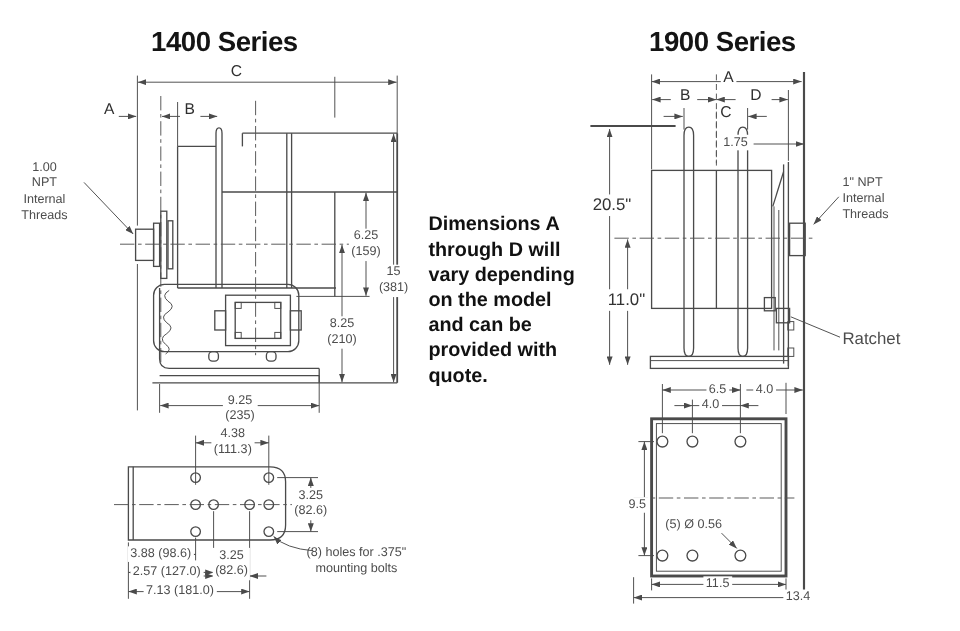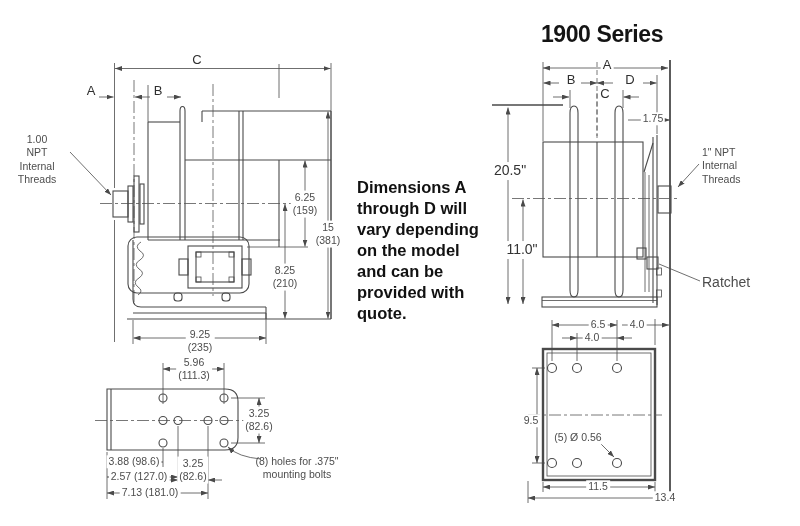--- a/index.html
+++ b/index.html
@@ -211,20 +211,21 @@
     <line class="dim" x1="600" y1="443" x2="614" y2="457" marker-end="url(#ae)"></line>
 
     <line class="thin" x1="543" y1="482" x2="543" y2="492"></line>
     <line class="thin" x1="655" y1="482" x2="655" y2="492"></line>
     <line class="dim" x1="543" y1="487" x2="655" y2="487" marker-start="url(#as)" marker-end="url(#ae)"></line>
     <line class="thin" x1="528" y1="481" x2="528" y2="503"></line>
     <line class="dim" x1="528" y1="498" x2="670" y2="498" marker-start="url(#as)" marker-end="url(#ae)"></line>
   </g>
 </svg>
 
+  <div class="lbl title" style="left:187px;top:35px;">1400 Series</div>
   <div class="lbl title" style="left:602px;top:35px;">1900 Series</div>
 
   <div class="note-text" style="left:357px;top:166px;width:132px;margin-top:11px;">Dimensions A
 through D will
 vary depending
 on the model
 and can be
 provided with
 quote.</div>
 
@@ -236,37 +237,37 @@
 Internal
 Threads</div>
   <div class="lbl bg" style="left:305px;top:204px;">6.25
 (159)</div>
   <div class="lbl bg" style="left:328px;top:234px;">15
 (381)</div>
   <div class="lbl bg" style="left:285px;top:277px;">8.25
 (210)</div>
   <div class="lbl bg" style="left:200px;top:341px;">9.25
 (235)</div>
-  <div class="lbl bg" style="left:194px;top:369px;">5.96
+  <div class="lbl bg" style="left:194px;top:369px;">4.38
 (111.3)</div>
   <div class="lbl bg" style="left:259px;top:420px;">3.25
 (82.6)</div>
   <div class="lbl bg" style="left:134px;top:462px;white-space:nowrap;">3.88 (98.6)</div>
   <div class="lbl bg" style="left:139px;top:477px;white-space:nowrap;">2.57 (127.0)</div>
   <div class="lbl bg" style="left:150px;top:493px;white-space:nowrap;">7.13 (181.0)</div>
   <div class="lbl bg" style="left:193px;top:470px;">3.25
 (82.6)</div>
   <div class="lbl" style="left:297px;top:468px;">(8) holes for .375"
 mounting bolts</div>
 
   <div class="lbl letter bg" style="left:607px;top:65px;">A</div>
   <div class="lbl letter" style="left:571px;top:80px;">B</div>
   <div class="lbl letter" style="left:605px;top:94px;">C</div>
   <div class="lbl letter" style="left:630px;top:80px;">D</div>
-  <div class="lbl bg" style="left:653px;top:119px;">1.75</div>
+  <div class="lbl bg" style="left:613px;top:119px;">1.75</div>
   <div class="lbl big bg" style="left:510px;top:171px;">20.5"</div>
   <div class="lbl big bg" style="left:522px;top:250px;">11.0"</div>
   <div class="lbl left-anchor" style="left:702px;top:146px;">1" NPT
 Internal
 Threads</div>
   <div class="lbl left-anchor" style="left:702px;top:274px;font-size:14px;">Ratchet</div>
   <div class="lbl bg" style="left:598px;top:325px;">6.5</div>
   <div class="lbl bg" style="left:592px;top:338px;">4.0</div>
   <div class="lbl bg" style="left:637px;top:325px;">4.0</div>
   <div class="lbl bg" style="left:531px;top:421px;">9.5</div>

